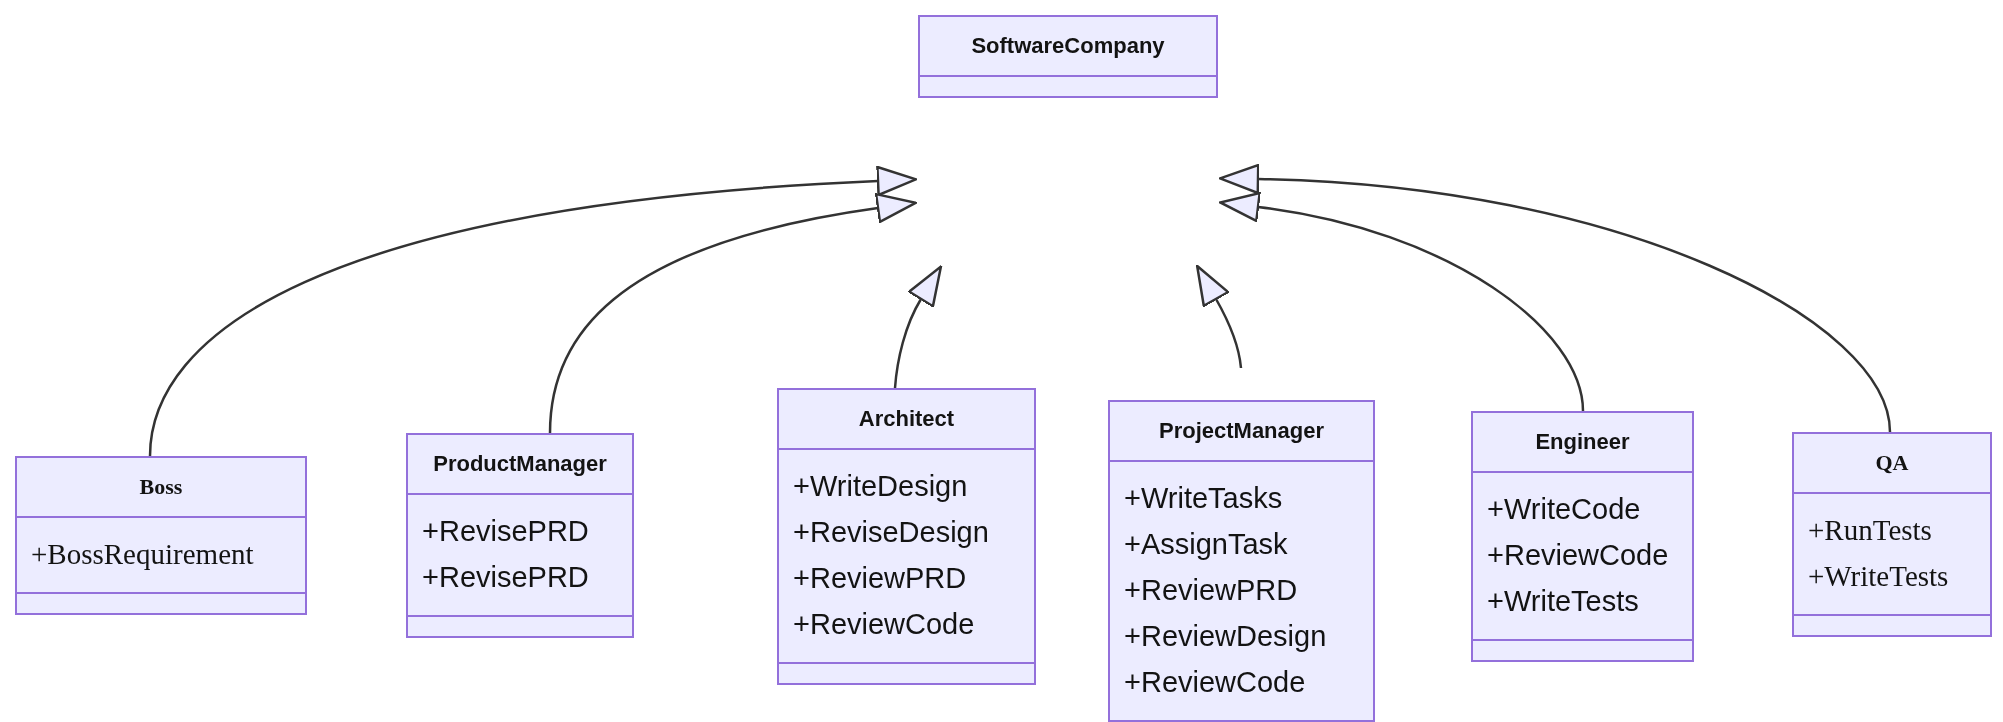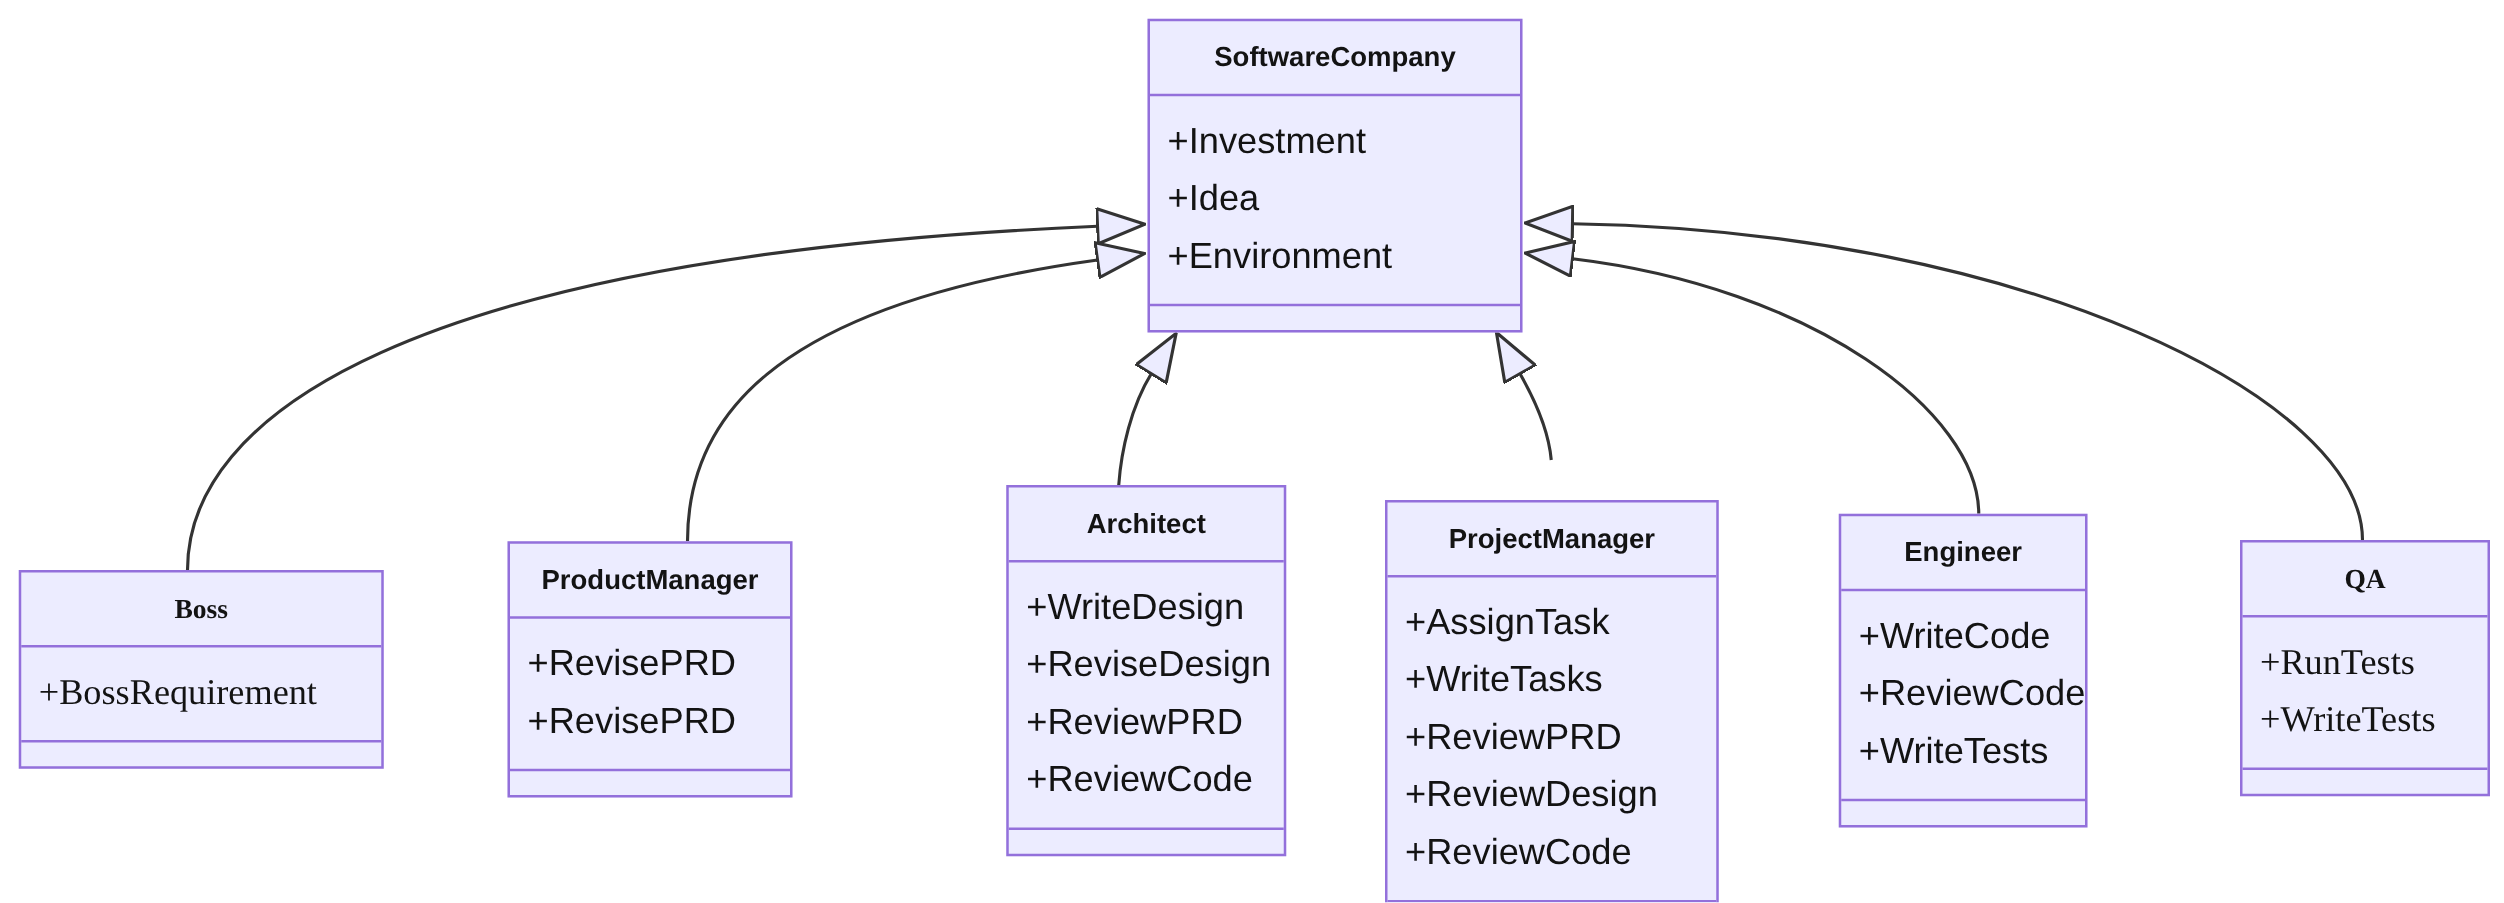--- a/index.html
+++ b/index.html
@@ -60,69 +60,64 @@
     <path d="M 150 456 C 150 335, 320 205, 878 181" fill="none" stroke="#333333" stroke-width="2.5" marker-end="url(#tri)"></path>
     <path d="M 550 433 C 550 340, 610 245, 878 208" fill="none" stroke="#333333" stroke-width="2.5" marker-end="url(#tri)"></path>
     <path d="M 895 388 C 897 360, 905 325, 921 299" fill="none" stroke="#333333" stroke-width="2.5" marker-end="url(#tri)"></path>
     <path d="M 1241 368 C 1239 345, 1228 320, 1216 299" fill="none" stroke="#333333" stroke-width="2.5" marker-end="url(#tri)"></path>
     <path d="M 1583 411 C 1583 330, 1450 230, 1258 207" fill="none" stroke="#333333" stroke-width="2.5" marker-end="url(#tri)"></path>
     <path d="M 1890 432 C 1890 320, 1620 185, 1258 179" fill="none" stroke="#333333" stroke-width="2.5" marker-end="url(#tri)"></path>
   </svg>
 
   <div class="class-box" style="left:918px; top:15px; width:300px;">
     <div class="class-title">SoftwareCompany</div>
-    <div class="class-attrs">
-      <div class="attr">+Investment</div>
-      <div class="attr">+Idea</div>
-      <div class="attr">+Environment</div>
-    </div>
     <div class="class-footer"></div>
   </div>
 
   <div class="class-box" style="left:15px; top:456px; width:292px;font-family:Liberation Serif, serif;">
     <div class="class-title">Boss</div>
     <div class="class-attrs">
       <div class="attr">+BossRequirement</div>
     </div>
     <div class="class-footer"></div>
   </div>
 
   <div class="class-box" style="left:406px; top:433px; width:228px;">
     <div class="class-title">ProductManager</div>
     <div class="class-attrs">
       <div class="attr">+RevisePRD</div>
       <div class="attr">+RevisePRD</div>
     </div>
     <div class="class-footer"></div>
   </div>
 
-  <div class="class-box" style="left:777px; top:388px; width:224px;margin-left:28px;">
+  <div class="class-box" style="left:777px; top:388px; width:259px;">
     <div class="class-title">Architect</div>
     <div class="class-attrs">
       <div class="attr">+WriteDesign</div>
       <div class="attr">+ReviseDesign</div>
       <div class="attr">+ReviewPRD</div>
       <div class="attr">+ReviewCode</div>
     </div>
     <div class="class-footer"></div>
   </div>
 
   <div class="class-box" style="left:1108px; top:368px; width:267px;margin-top:32px;">
     <div class="class-title">ProjectManager</div>
     <div class="class-attrs">
+      <div class="attr">+WriteTasks</div>
       <div class="attr">+AssignTask</div>
-      <div class="attr">+WriteTasks</div>
       <div class="attr">+ReviewPRD</div>
       <div class="attr">+ReviewDesign</div>
       <div class="attr">+ReviewCode</div>
     </div>
     <div class="class-footer"></div>
   </div>
 
-  <div class="class-box" style="left:1471px; top:411px; width:199px;">
+  <div class="class-box" style="left:1471px; top:411px; width:223px;">
     <div class="class-title">Engineer</div>
     <div class="class-attrs">
       <div class="attr">+WriteCode</div>
       <div class="attr">+ReviewCode</div>
       <div class="attr">+WriteTests</div>
     </div>
     <div class="class-footer"></div>
   </div>
 
   <div class="class-box" style="left:1792px; top:432px; width:200px;font-family:Liberation Serif, serif;">

